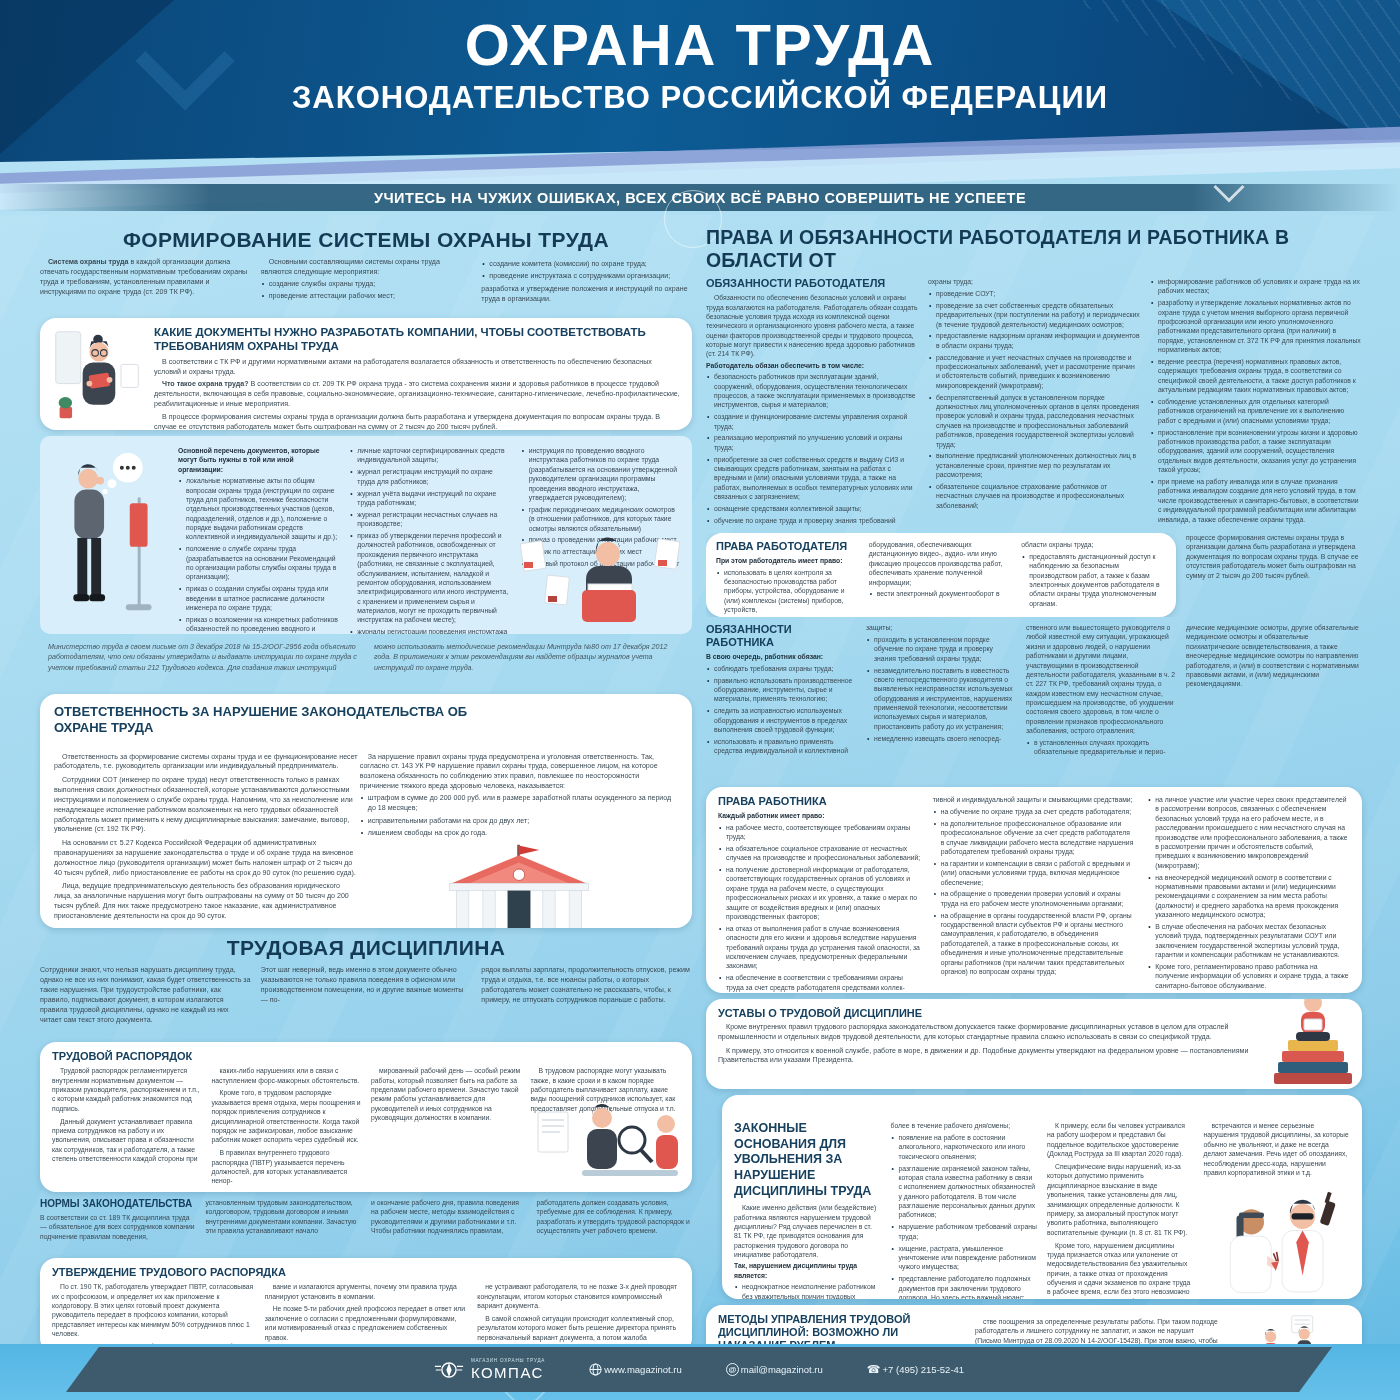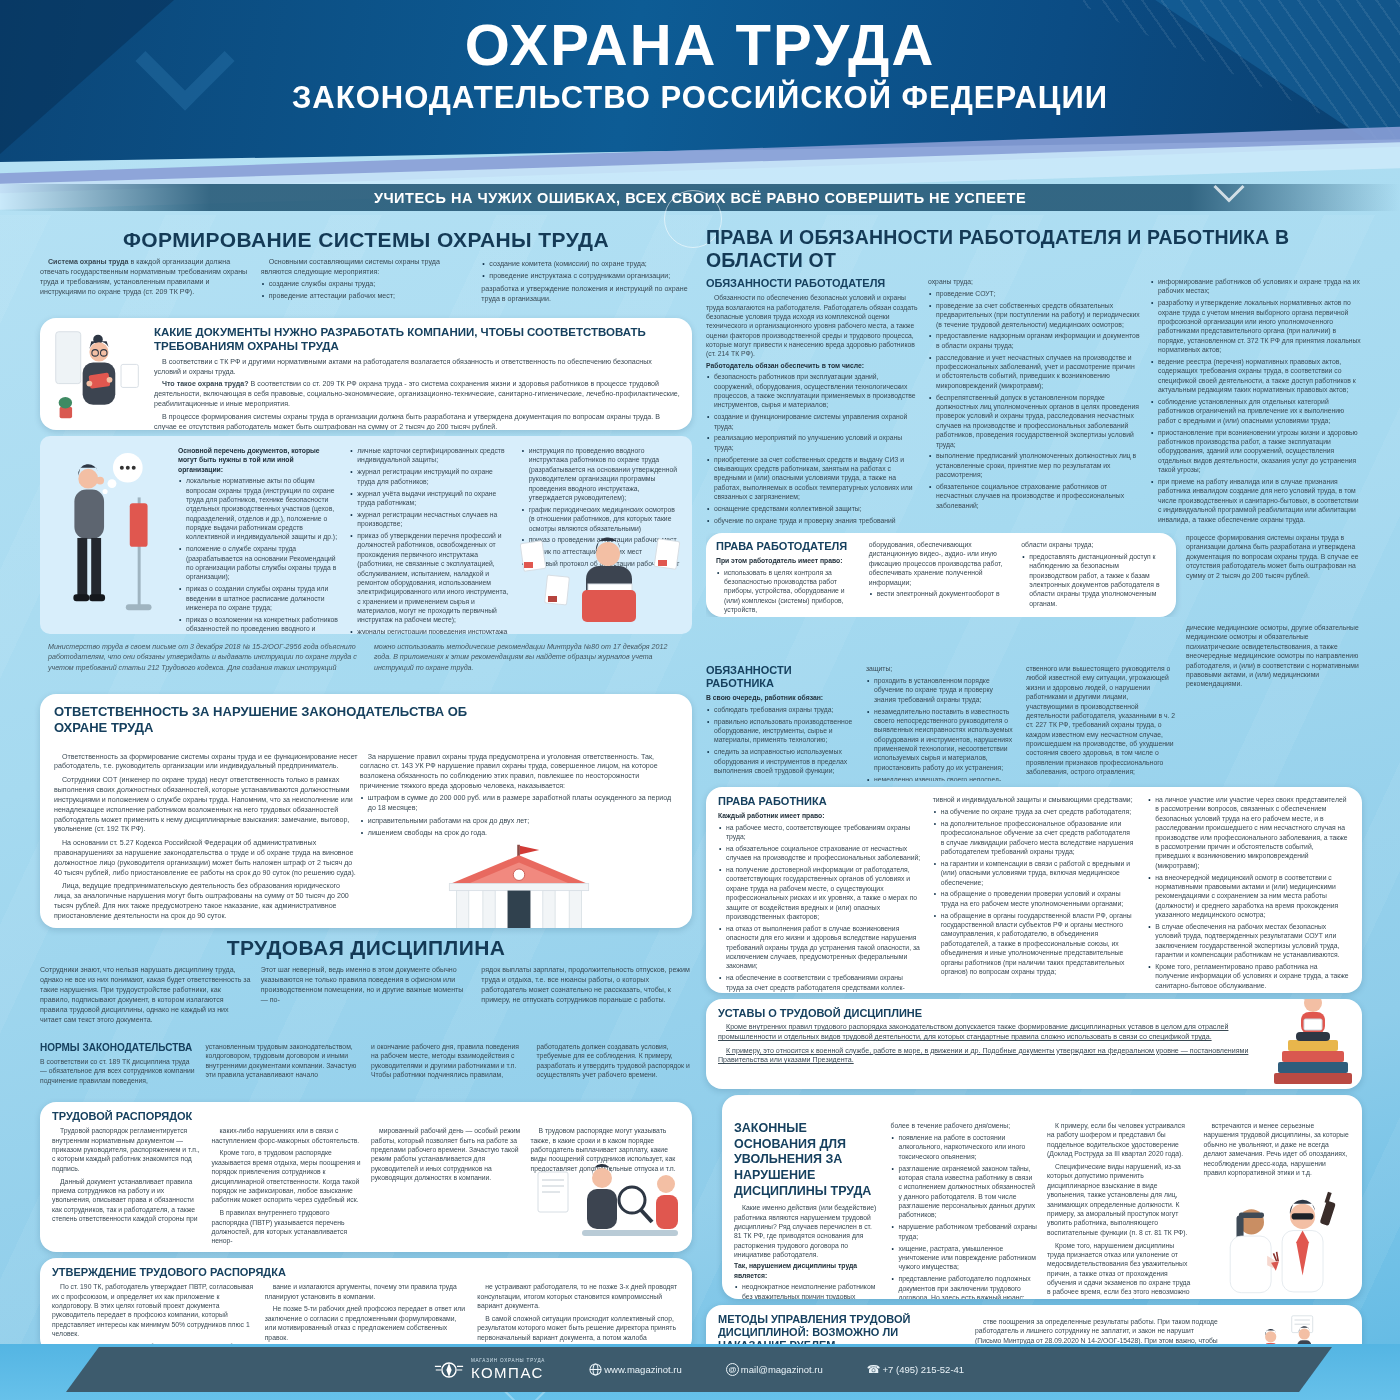--- a/index.html
+++ b/index.html
@@ -81,26 +81,26 @@
   .raspor-cols>div{flex:1;min-width:0;}
   .magnifier-illu{position:absolute;right:10px;bottom:6px;width:150px;height:84px;}
   .utv-card{height:96px;padding:8px 12px;}
   .rights-title{font-size:19.5px;font-weight:800;color:#143a56;margin:0 0 5px;letter-spacing:.2px;}
   .emp-duties{height:250px;}
   .er-row{display:flex;gap:10px;height:84px;}
   .er-card{flex:1;padding:7px 10px;display:flex;gap:8px;}
   .er-card>div{flex:1;min-width:0;}
   .wd-row{display:flex;gap:10px;height:158px;}
   .wd-main{flex:1;display:flex;gap:10px;}
-  .wd-main>div{flex:1;min-width:0;margin-top:41px;}
+  .wd-main>div{flex:1;min-width:0;}
   .wr-card{height:206px;padding:8px 12px;}
   .wr-cols{display:flex;gap:12px;}
   .wr-cols>div{flex:1;min-width:0;}
   .charters-card{height:90px;padding:8px 12px;position:relative;}
-  .charters-card .ps{padding-right:92px;text-decoration:underline;}
+  .charters-card .ps{padding-right:92px;}
   .books-illu{position:absolute;right:4px;top:-14px;width:92px;height:102px;}
   .dismiss-card{height:204px;padding:26px 12px;margin-left:16px;}
   .dismiss-cols{display:flex;gap:10px;}
   .dismiss-cols>div{flex:1;min-width:0;}
   .drunk-illu{display:block;margin:2px auto 0;}
   .methods-card{height:86px;padding:8px 12px;display:flex;gap:12px;}
   .methods-card .mtext{flex:1;min-width:0;}
   .office-illu{width:118px;flex:none;}
   
   .footer-bar{position:absolute;left:66px;right:68px;bottom:8px;height:45px;background:#3d5b6d;z-index:5;
@@ -297,30 +297,20 @@
 
       <section class="sec discipline">
         <h3 class="sec-title">ТРУДОВАЯ ДИСЦИПЛИНА</h3>
         <div class="cols t">
           <div>Сотрудники знают, что нельзя нарушать дисциплину труда, однако не все из них понимают, какая будет ответственность за такие нарушения. При трудоустройстве работники, как правило, подписывают документ, в котором излагаются правила трудовой дисциплины, однако не каждый из них читает сам текст этого документа.</div>
           <div>Этот шаг неверный, ведь именно в этом документе обычно указываются не только правила поведения в офисном или производственном помещении, но и другие важные моменты — по-</div>
           <div>рядок выплаты зарплаты, продолжительность отпусков, режим труда и отдыха, т.е. все нюансы работы, о которых работодатель может сознательно не рассказать, чтобы, к примеру, не отпускать сотрудников пораньше с работы.</div>
         </div>
       </section>
 
-      <section class="sec norms ts">
-        <div>
-          <h4 class="sub-h" style="font-size:10px;">НОРМЫ ЗАКОНОДАТЕЛЬСТВА</h4>
-          <span>В соответствии со ст. 189 ТК дисциплина труда — обязательное для всех сотрудников компании подчинение правилам поведения,</span>
-        </div>
-        <div>установленным трудовым законодательством, колдоговором, трудовым договором и иными внутренними документами компании. Зачастую эти правила устанавливают начало</div>
-        <div>и окончание рабочего дня, правила поведения на рабочем месте, методы взаимодействия с руководителями и другими работниками и т.п. Чтобы работники подчинялись правилам,</div>
-        <div>работодатель должен создавать условия, требуемые для ее соблюдения. К примеру, разработать и утвердить трудовой распорядок и осуществлять учет рабочего времени.</div>
-      </section>
-
       <section class="sec card raspor-card">
         <h4 class="sub-h">ТРУДОВОЙ РАСПОРЯДОК</h4>
         <div class="raspor-cols ts">
           <div class="ps">
               <p>Трудовой распорядок регламентируется внутренним нормативным документом — приказом руководителя, распоряжением и т.п., с которым каждый работник знакомится под подпись.</p>
               <p>Данный документ устанавливает правила приема сотрудников на работу и их увольнения, описывает права и обязанности как сотрудников, так и работодателя, а также степень ответственности каждой стороны при</p>
             </div>
           <div class="ps">
               <p>каких-либо нарушениях или в связи с наступлением форс-мажорных обстоятельств.</p>
               <p>Кроме того, в трудовом распорядке указывается время отдыха, меры поощрения и порядок привлечения сотрудников к дисциплинарной ответственности. Когда такой порядок не зафиксирован, любое взыскание работник может оспорить через судебный иск.</p>
@@ -340,20 +330,30 @@
             <line x1="10" y1="30" x2="28" y2="30" stroke="#c3ccd3"></line>
           <circle cx="70" cy="16" r="10" fill="#f3bfa4"></circle>
           <path d="M60 13 a10 10 0 0 1 20 -2 l-3 -6 -15 0 z" fill="#2e3744"></path>
           <rect x="55" y="27" width="30" height="40" rx="10" fill="#3c4450"></rect>
           <circle cx="100" cy="38" r="13" fill="none" stroke="#2e3744" stroke-width="3"></circle>
           <line x1="109" y1="48" x2="120" y2="60" stroke="#2e3744" stroke-width="4"></line>
           <circle cx="134" cy="22" r="9" fill="#f3bfa4"></circle>
           <rect x="124" y="33" width="22" height="34" rx="8" fill="#e0574f"></rect>
           <rect x="50" y="68" width="96" height="6" rx="3" fill="#b9cbd6"></rect>
         </svg>
+      </section>
+
+      <section class="sec norms ts">
+        <div>
+          <h4 class="sub-h" style="font-size:10px;">НОРМЫ ЗАКОНОДАТЕЛЬСТВА</h4>
+          <span>В соответствии со ст. 189 ТК дисциплина труда — обязательное для всех сотрудников компании подчинение правилам поведения,</span>
+        </div>
+        <div>установленным трудовым законодательством, колдоговором, трудовым договором и иными внутренними документами компании. Зачастую эти правила устанавливают начало</div>
+        <div>и окончание рабочего дня, правила поведения на рабочем месте, методы взаимодействия с руководителями и другими работниками и т.п. Чтобы работники подчинялись правилам,</div>
+        <div>работодатель должен создавать условия, требуемые для ее соблюдения. К примеру, разработать и утвердить трудовой распорядок и осуществлять учет рабочего времени.</div>
       </section>
 
       <section class="sec card utv-card">
         <h4 class="sub-h">УТВЕРЖДЕНИЕ ТРУДОВОГО РАСПОРЯДКА</h4>
         <div class="cols ts">
           <div class="ps">
               <p>По ст. 190 ТК, работодатель утверждает ПВТР, согласовывая их с профсоюзом, и определяет их как приложение к колдоговору. В этих целях готовый проект документа руководитель передает в профсоюз компании, который представляет интересы как минимум 50% сотрудников плюс 1 человек.</p>
               <p>Кроме самого документа в обращении указывается обосно-</p>
             </div>
           <div class="ps">

